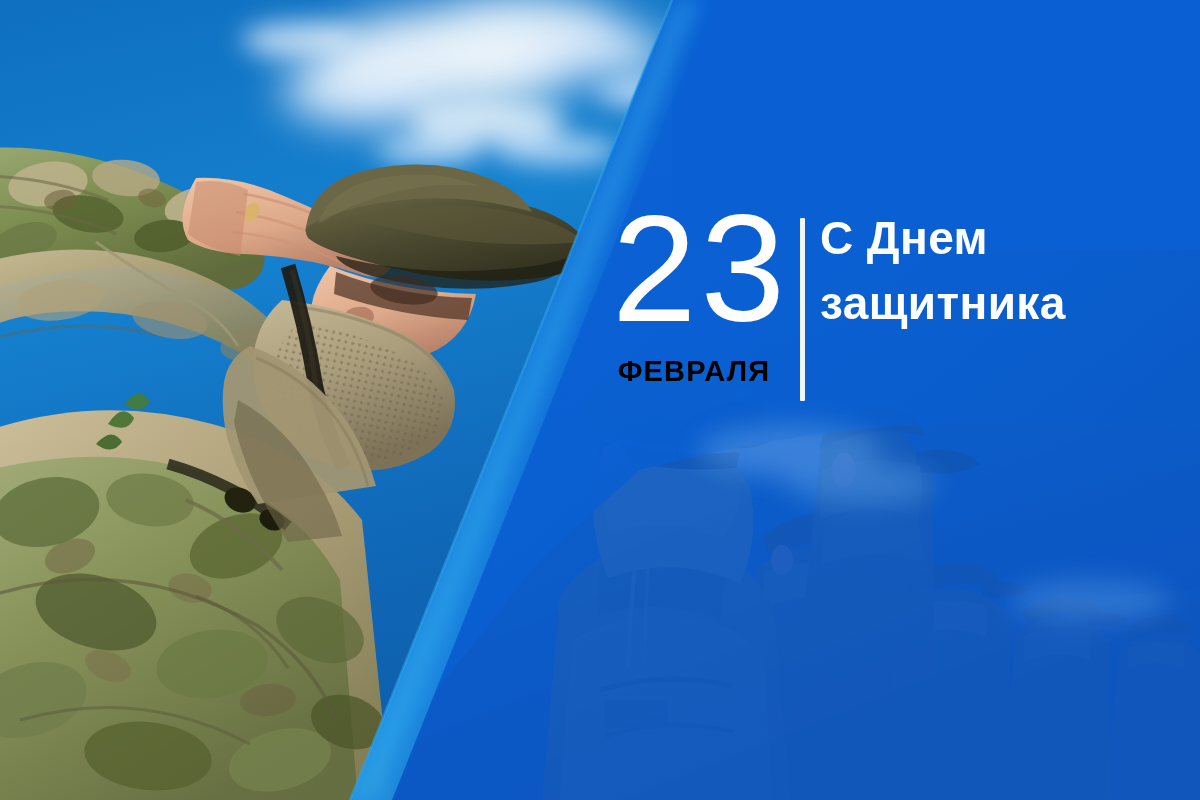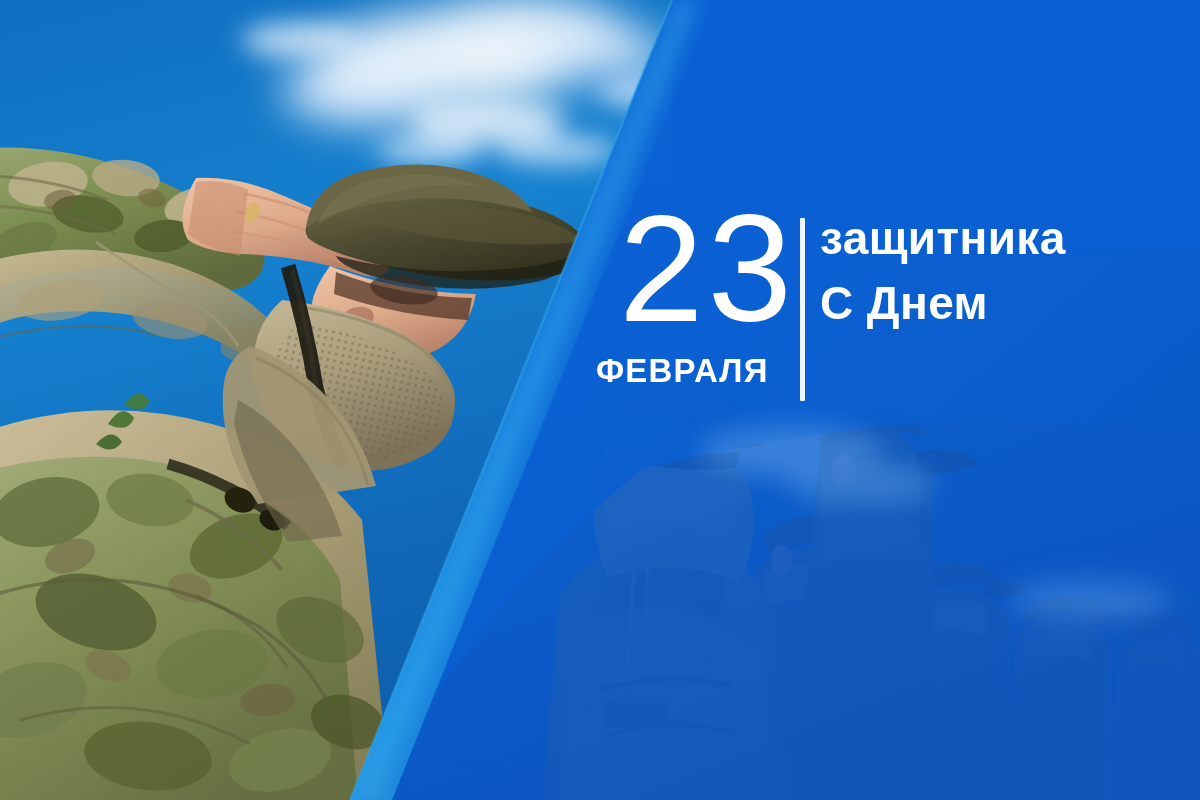--- a/index.html
+++ b/index.html
@@ -22,39 +22,39 @@
     z-index:40;
     pointer-events:none;
   }
   .date-block {
     position:absolute;
     left:596px; top:200px;
     width:196px; height:210px;
     pointer-events:auto;
   }
   .date-day {
-    position:absolute; left:4px; top:-8px;
+    position:absolute; left:16px; top:-8px;
     width:196px;
-    text-align:right;
+    text-align:left;
     font-size:152px;
     line-height:152px;
     font-weight:400;
     letter-spacing:4px;
     color:#fefeff;
     font-family:"Liberation Sans", sans-serif;
   }
   .date-month {
     position:absolute; left:0; top:156px;
     width:196px;
-    text-align:left;
-    font-size:33px;
+    text-align:center;
+    font-size:29px;
     line-height:30px;
     font-weight:700;
     letter-spacing:1.2px;
-    color:#ffffff;
+    color:#000000;
   }
   .divider {
     position:absolute;
     left:800px; top:218px;
     width:5px; height:183px;
     background:#eef5fd;
     border-radius:1px;
     z-index:41;
   }
   .greeting {
@@ -388,19 +388,19 @@
   <div class="text-layer">
 
     <div class="date-block">
       <div class="date-day">23</div>
       <div class="date-month">ФЕВРАЛЯ</div>
     </div>
 
     <div class="divider"></div>
 
     <div class="greeting">
+      <span class="greeting-line">С Днем</span>
       <span class="greeting-line">защитника</span>
-      <span class="greeting-line">С Днем</span>
     </div>
 
   </div>
 
 </div>
 
 </body></html>

